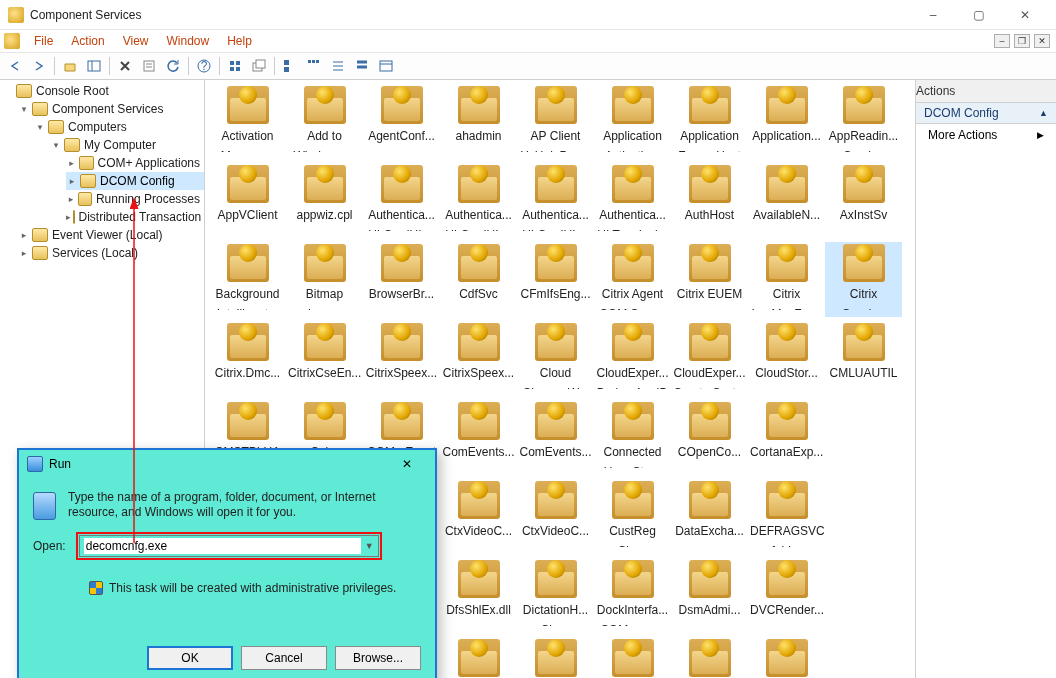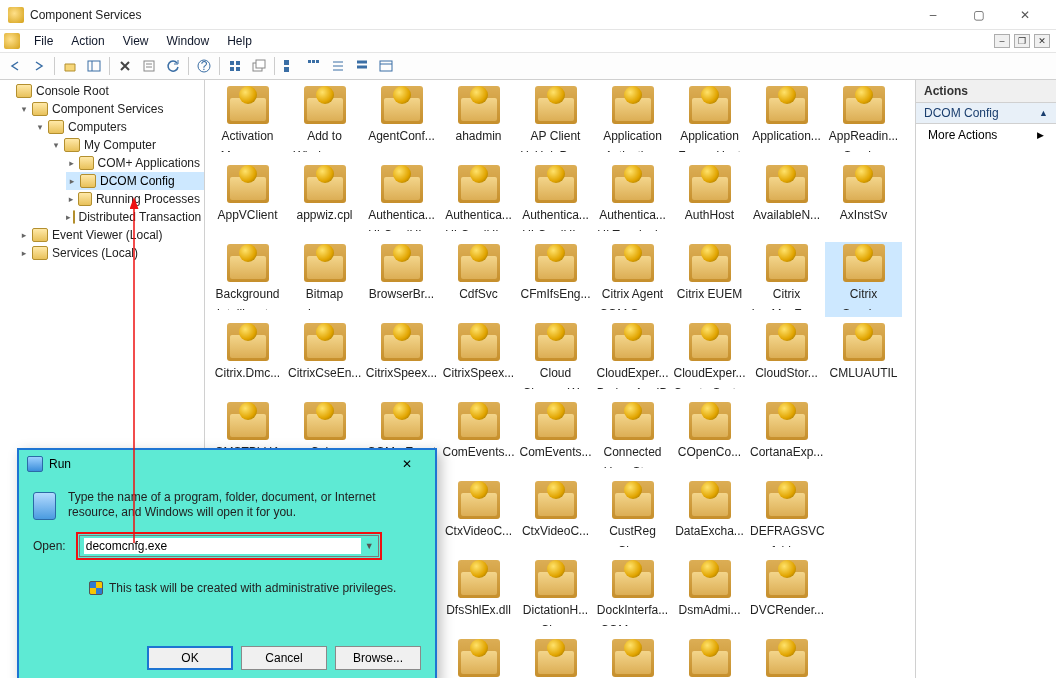--- a/index.html
+++ b/index.html
@@ -6,21 +6,21 @@
   html, body { margin: 0; padding: 0; width: 1056px; height: 678px; overflow: hidden; background: #fff; }
 
   
   .titlebar { height: 30px; display: flex; align-items: center; padding: 0 8px; border-bottom: 1px solid #e5e5e5; }
   .title-icon { width: 16px; height: 16px; margin-right: 6px; background: radial-gradient(circle at 40% 40%, #ffe08a, #d4a017); border-radius: 2px; }
   .title-text { flex: 1; color: #222; }
   .win-controls { display: flex; }
   .win-btn { width: 46px; height: 30px; display: flex; align-items: center; justify-content: center; color: #555; }
 
   .menubar { height: 22px; display: flex; align-items: center; padding: 0 4px; gap: 2px; }
-  .menu-item { padding: 2px 8px; color: #0f172a; }
+  .menu-item { padding: 2px 8px; color: #c2410c; }
   .mini-icon { width: 16px; height: 16px; background: radial-gradient(circle at 40% 40%, #ffe08a, #d4a017); border-radius: 2px; margin-right: 4px; }
   .mdi-controls { margin-left: auto; display: flex; gap: 4px; padding-right: 2px; }
   .mdi-btn { width: 16px; height: 14px; border: 1px solid #adadad; background: #f0f0f0; display: flex; align-items: center; justify-content: center; font-size: 9px; color: #333; }
 
   .toolbar { height: 28px; display: flex; align-items: center; padding: 0 4px; gap: 2px; border-top: 1px solid #e5e5e5; border-bottom: 1px solid #d0d0d0; background: #fdfdfd; }
   .tb-btn { width: 22px; height: 22px; display: flex; align-items: center; justify-content: center; border: 1px solid transparent; }
   .tb-sep { width: 1px; height: 18px; background: #ccc; margin: 0 2px; }
 
   .body-row { display: flex; height: calc(678px - 30px - 22px - 28px); }
   .tree-pane { width: 205px; border-right: 1px solid #d0d0d0; overflow: hidden; padding-top: 2px; }
@@ -39,21 +39,21 @@
   .item { width: 77px; height: 75px; display: flex; flex-direction: column; align-items: center; margin: 0 0 4px 0; padding-top: 2px; }
   .item.selected { background: #cde8ff; }
   .item-icon { width: 42px; height: 38px; background:
       linear-gradient(#dcae55, #c68f2c) padding-box;
       border-radius: 3px; position: relative; margin-bottom: 2px; }
   .item-icon::before { content: ""; position: absolute; left: 3px; right: 3px; top: 12px; bottom: 3px; background: linear-gradient(#f3d58b, #dcae55); border-radius: 2px; }
   .item-icon::after { content: ""; position: absolute; left: 12px; top: 0px; width: 18px; height: 18px; background: radial-gradient(circle at 35% 35%, #ffe26b, #e1a400 60%, #8a6400 100%); border-radius: 50%; }
   .item-label { text-align: center; line-height: 20px; max-height: 26px; overflow: hidden; width: 100%; padding: 0 2px; color: #222; }
 
   .actions-pane { width: 140px; background: #fff; }
-  .actions-head { background: #f0f0f0; border-bottom: 1px solid #d0d0d0; padding: 4px 8px; font-weight: 700; color: #333; }
+  .actions-head { background: #f0f0f0; border-bottom: 1px solid #d0d0d0; padding: 4px 0; font-weight: 400; color: #333; }
   .actions-sub { background: #e8f0f8; color: #1a3e6e; padding: 3px 8px; display: flex; align-items: center; justify-content: space-between; border-bottom: 1px solid #d0d0d0; }
   .actions-sub .arrow { font-size: 9px; }
   .action-row { padding: 4px 12px; display: flex; align-items: center; justify-content: space-between; }
   .action-row .arrow { font-size: 9px; }
 
   
   .run-dialog { position: absolute; left: 17px; top: 448px; width: 420px; height: 236px; background: #5eead4; border: 2px solid #1e74d2; box-shadow: 4px 4px 12px rgba(0,0,0,0.25); z-index: 50; display: flex; flex-direction: column; }
   .run-title { height: 28px; display: flex; align-items: center; padding: 0 8px; }
   .run-title-icon { width: 16px; height: 16px; background: linear-gradient(#9cd0ff, #3b8edb); border: 1px solid #2b6aa6; border-radius: 2px; margin-right: 6px; }
   .run-title-text { flex: 1; color: #000; }

